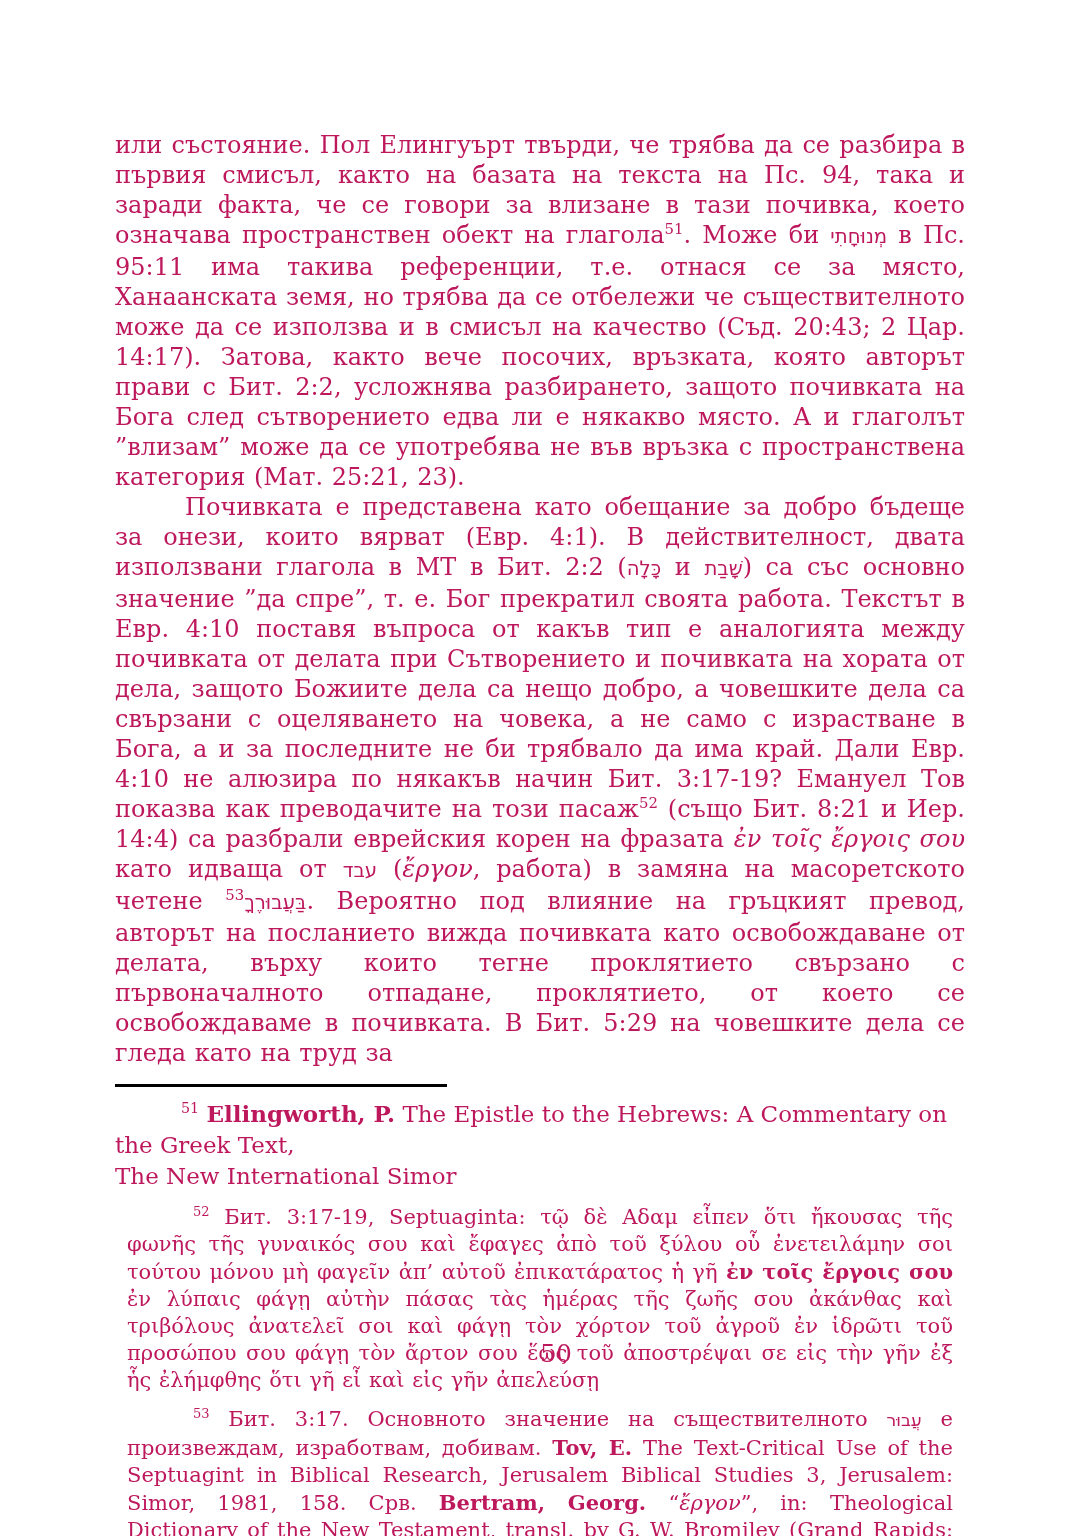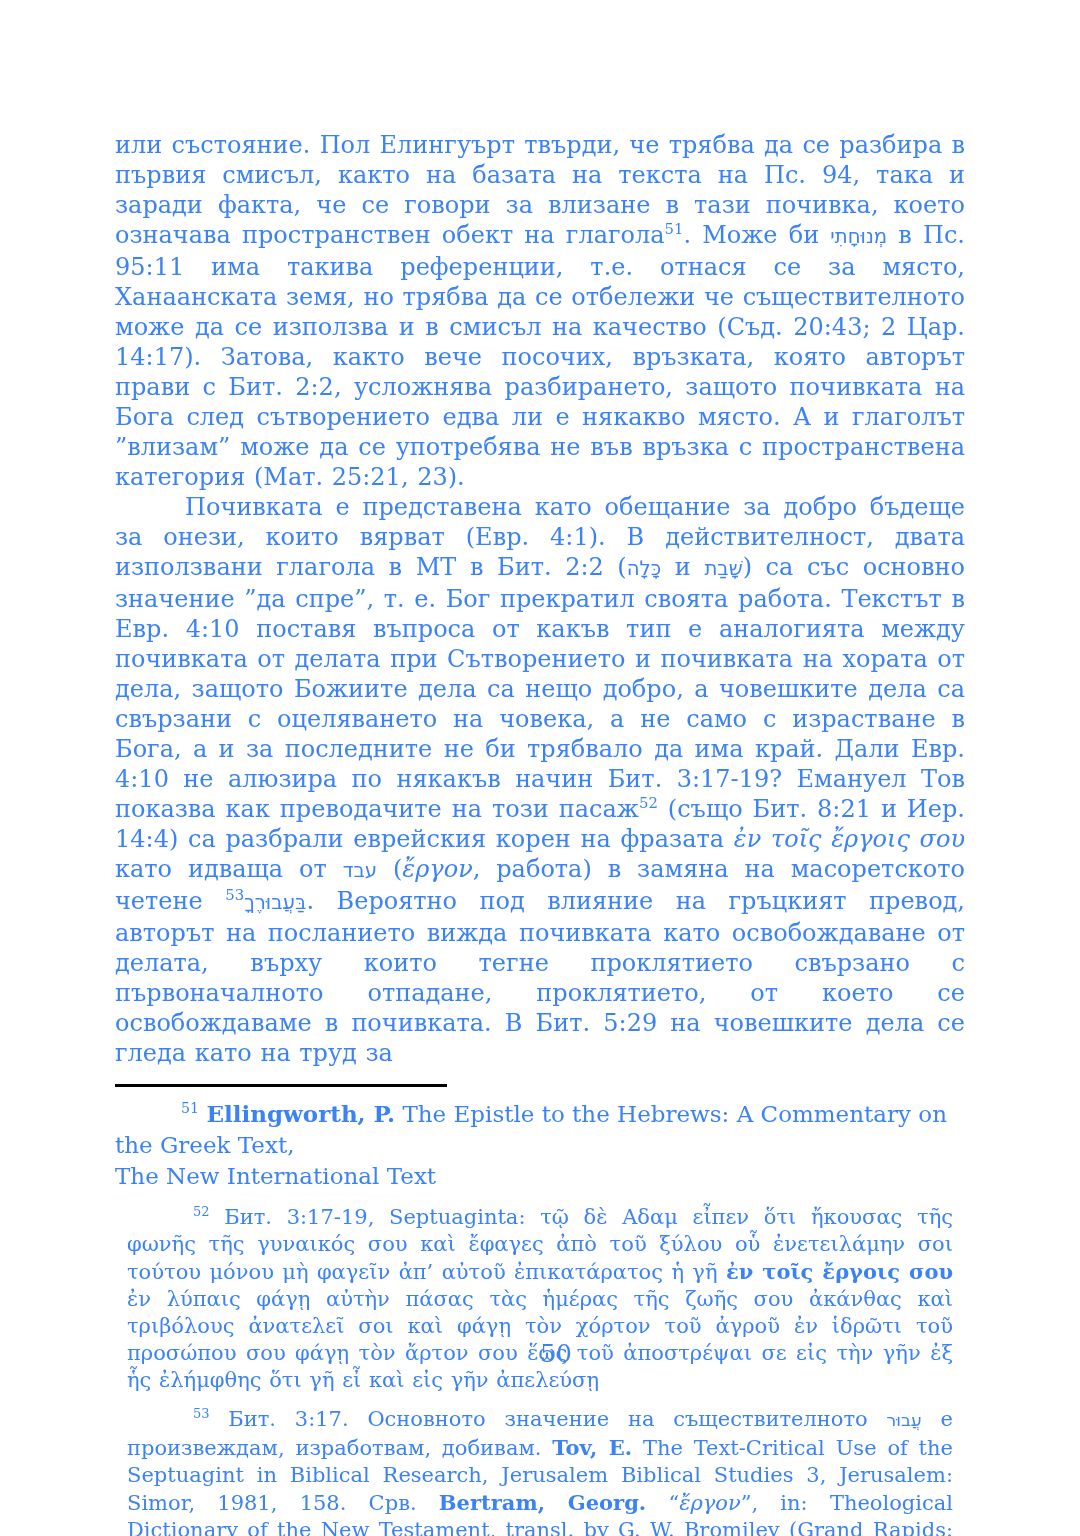--- a/index.html
+++ b/index.html
@@ -1,21 +1,21 @@
 <!DOCTYPE html>
 <html lang="bg"><head>
 <meta charset="utf-8">
 <style>
   html,body{margin:0;padding:0;background:#e9e9e9;}
   .page{
     position:relative;
     width:1080px;height:1536px;
     margin:0 auto;
     background:#ffffff;
-    color:#3b82f6;
+    color:#be185d;
     font-family:"DejaVu Serif", serif;
     overflow:hidden;
   }
   .content{
     position:absolute;
     left:115px;top:130px;
     width:850px;
   }
   .body-para{
     margin:0;
@@ -67,21 +67,21 @@
     <p class="body-para"><span>или състояние. Пол Елингуърт твърди, че трябва да се разбира в първия смисъл, както на базата на текста на Пс. 94, така и заради факта, че се говори за влизане в тази почивка, което означава пространствен обект на глагола</span><span class="rs-sup">51</span><span>. Може би </span><span class="rs-heb">מְנוּחָתִי</span><span> в Пс. 95:11 има такива референции, т.е. отнася се за място, Ханаанската земя, но трябва да се отбележи че съществителното може да се използва и в смисъл на качество (Съд. 20:43; 2 Цар. 14:17). Затова, както вече посочих, връзката, която авторът прави с Бит. 2:2, усложнява разбирането, защото почивката на Бога след сътворението едва ли е някакво място. А и глаголът ”влизам” може да се употребява не във връзка с пространствена категория (Мат. 25:21, 23).</span></p>
 
     <p class="body-para indented"><span>Почивката е представена като обещание за добро бъдеще за онези, които вярват (Евр. 4:1). В действителност, двата използвани глагола в МТ в Бит. 2:2 (</span><span class="rs-heb">כָּלָה</span><span> и </span><span class="rs-heb">שָׁבַת</span><span>) са със основно значение ”да спре”, т. е. Бог прекратил своята работа. Текстът в Евр. 4:10 поставя въпроса от какъв тип е аналогията между почивката от делата при Сътворението и почивката на хората от дела, защото Божиите дела са нещо добро, а човешките дела са свързани с оцеляването на човека, а не само с израстване в Бога, а и за последните не би трябвало да има край. Дали Евр. 4:10 не алюзира по някакъв начин Бит. 3:17-19? Емануел Тов показва как преводачите на този пасаж</span><span class="rs-sup">52</span><span> (също Бит. 8:21 и Иер. 14:4) са разбрали еврейския корен на фразата </span><span class="rs-i">ἐν τοῖς ἔργοις σου</span><span> като идваща от </span><span class="rs-heb">עבד</span><span> (</span><span class="rs-i">ἔργον</span><span>, работа) в замяна на масоретското четене </span><span class="rs-heb">בַּעֲבוּרֶךָ</span><span class="rs-sup">53</span><span>. Вероятно под влияние на гръцкият превод, авторът на посланието вижда почивката като освобождаване от делата, върху които тегне проклятието свързано с първоначалното отпадане, проклятието, от което се освобождаваме в почивката. В Бит. 5:29 на човешките дела се гледа като на труд за</span></p>
 
     <div class="fn-sep"></div>
 
     <div class="footnotes">
 
       <div class="footnote">
         <div class="fn51-line first"><span class="rs-sup">51</span><span> </span><span class="rs-b">Ellingworth, P.</span><span> The Epistle to the Hebrews: A Commentary on the Greek Text,</span></div>
-        <div class="fn51-line"><span>The New International Text</span></div>
+        <div class="fn51-line"><span>The New International Simor</span></div>
       </div>
 
       <p class="fn-para"><span class="rs-sup">52</span><span> Бит. 3:17-19, Septuaginta: τῷ δὲ Αδαμ εἶπεν ὅτι ἤκουσας τῆς φωνῆς τῆς γυναικός σου καὶ ἔφαγες ἀπὸ τοῦ ξύλου οὗ ἐνετειλάμην σοι τούτου μόνου μὴ φαγεῖν ἀπ’ αὐτοῦ ἐπικατάρατος ἡ γῆ </span><span class="rs-b">ἐν τοῖς ἔργοις σου</span><span> ἐν λύπαις φάγῃ αὐτὴν πάσας τὰς ἡμέρας τῆς ζωῆς σου ἀκάνθας καὶ τριβόλους ἀνατελεῖ σοι καὶ φάγῃ τὸν χόρτον τοῦ ἀγροῦ ἐν ἱδρῶτι τοῦ προσώπου σου φάγῃ τὸν ἄρτον σου ἕως τοῦ ἀποστρέψαι σε εἰς τὴν γῆν ἐξ ἧς ἐλήμφθης ὅτι γῆ εἶ καὶ εἰς γῆν ἀπελεύσῃ</span></p>
 
       <p class="fn-para"><span class="rs-sup">53</span><span> Бит. 3:17. Основното значение на съществителното </span><span class="rs-heb">עֲבוּר</span><span> е произвеждам, изработвам, добивам. </span><span class="rs-b">Tov, E.</span><span> The Text-Critical Use of the Septuagint in Biblical Research, Jerusalem Biblical Studies 3, Jerusalem: Simor, 1981, 158. Срв. </span><span class="rs-b">Bertram, Georg.</span><span> “</span><span class="rs-i">ἔργον</span><span>”, in: Theological Dictionary of the New Testament, transl. by G. W. Bromiley (Grand Rapids: Eerdmans, 1964, repr. 1999), 2: 643 – 44. Бертрам смята, че гръцкият превод отразява негативното отношение на елинистическия юдаизъм към физическия труд. Впрочем, това отношение е характерно за античността, физическият труд се е извършвал от роби и слуги. Въпреки тези културни предпоставки Тов не е съгласен с тази интерпретация.</span></p>
 
     </div>
   </div>
 
   <div class="page-num">50</div>

